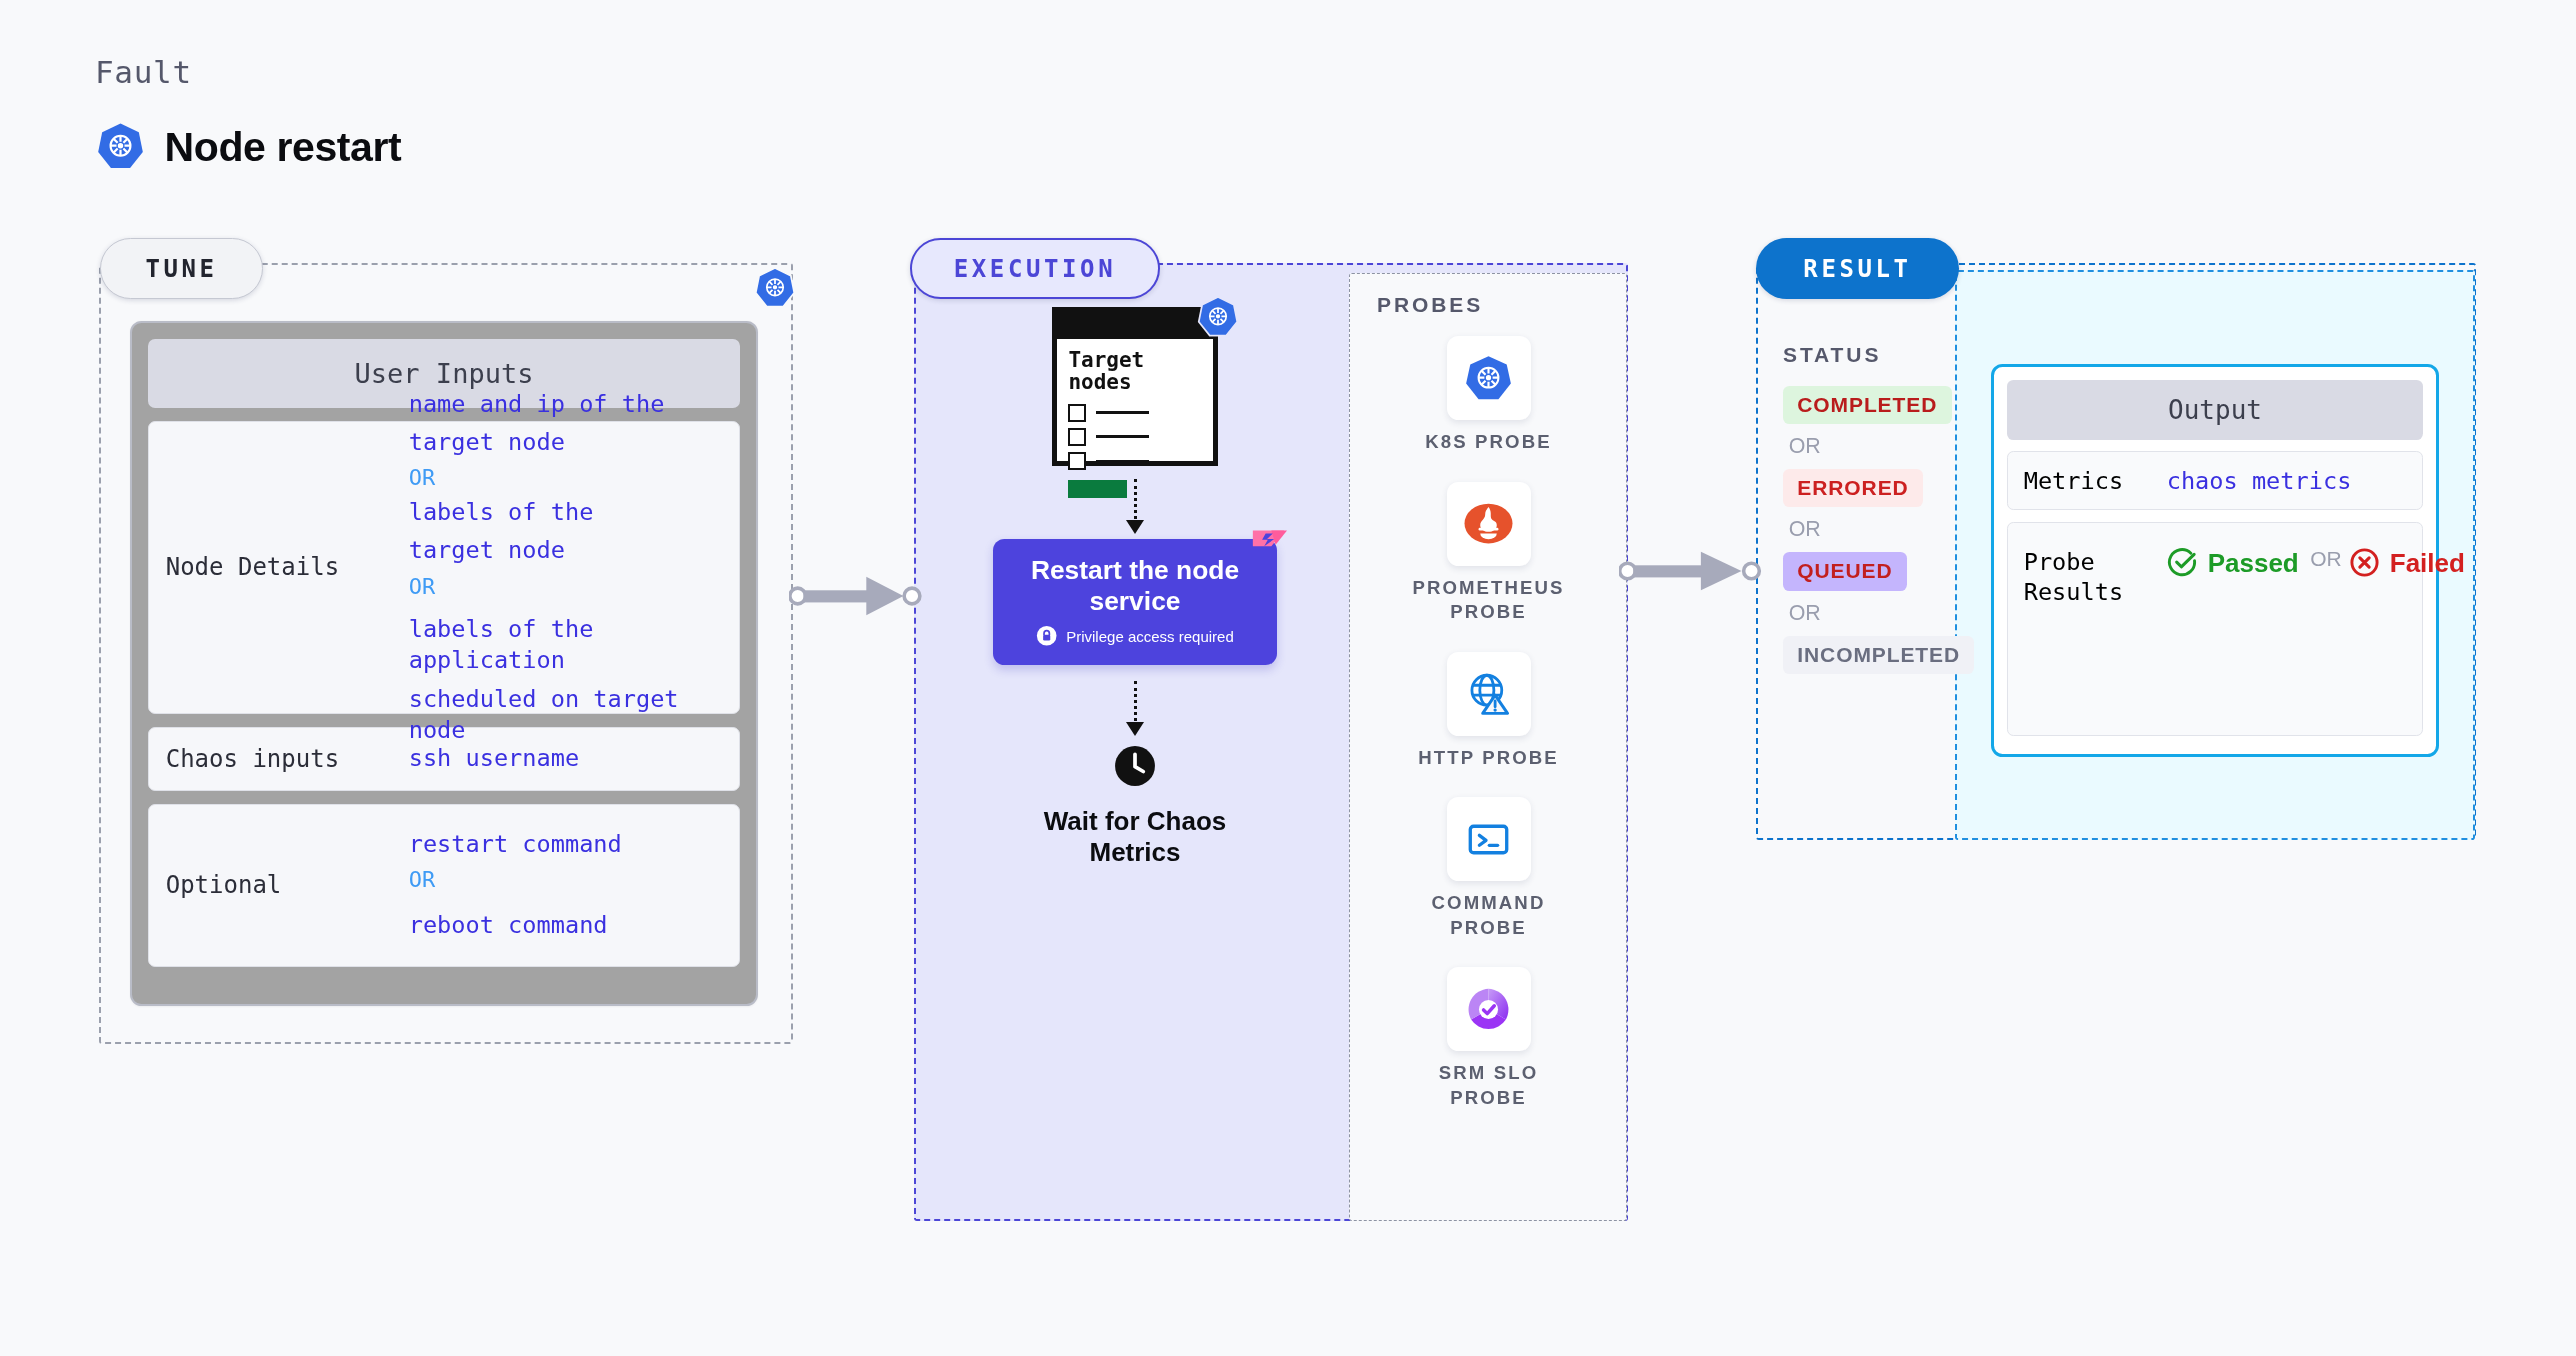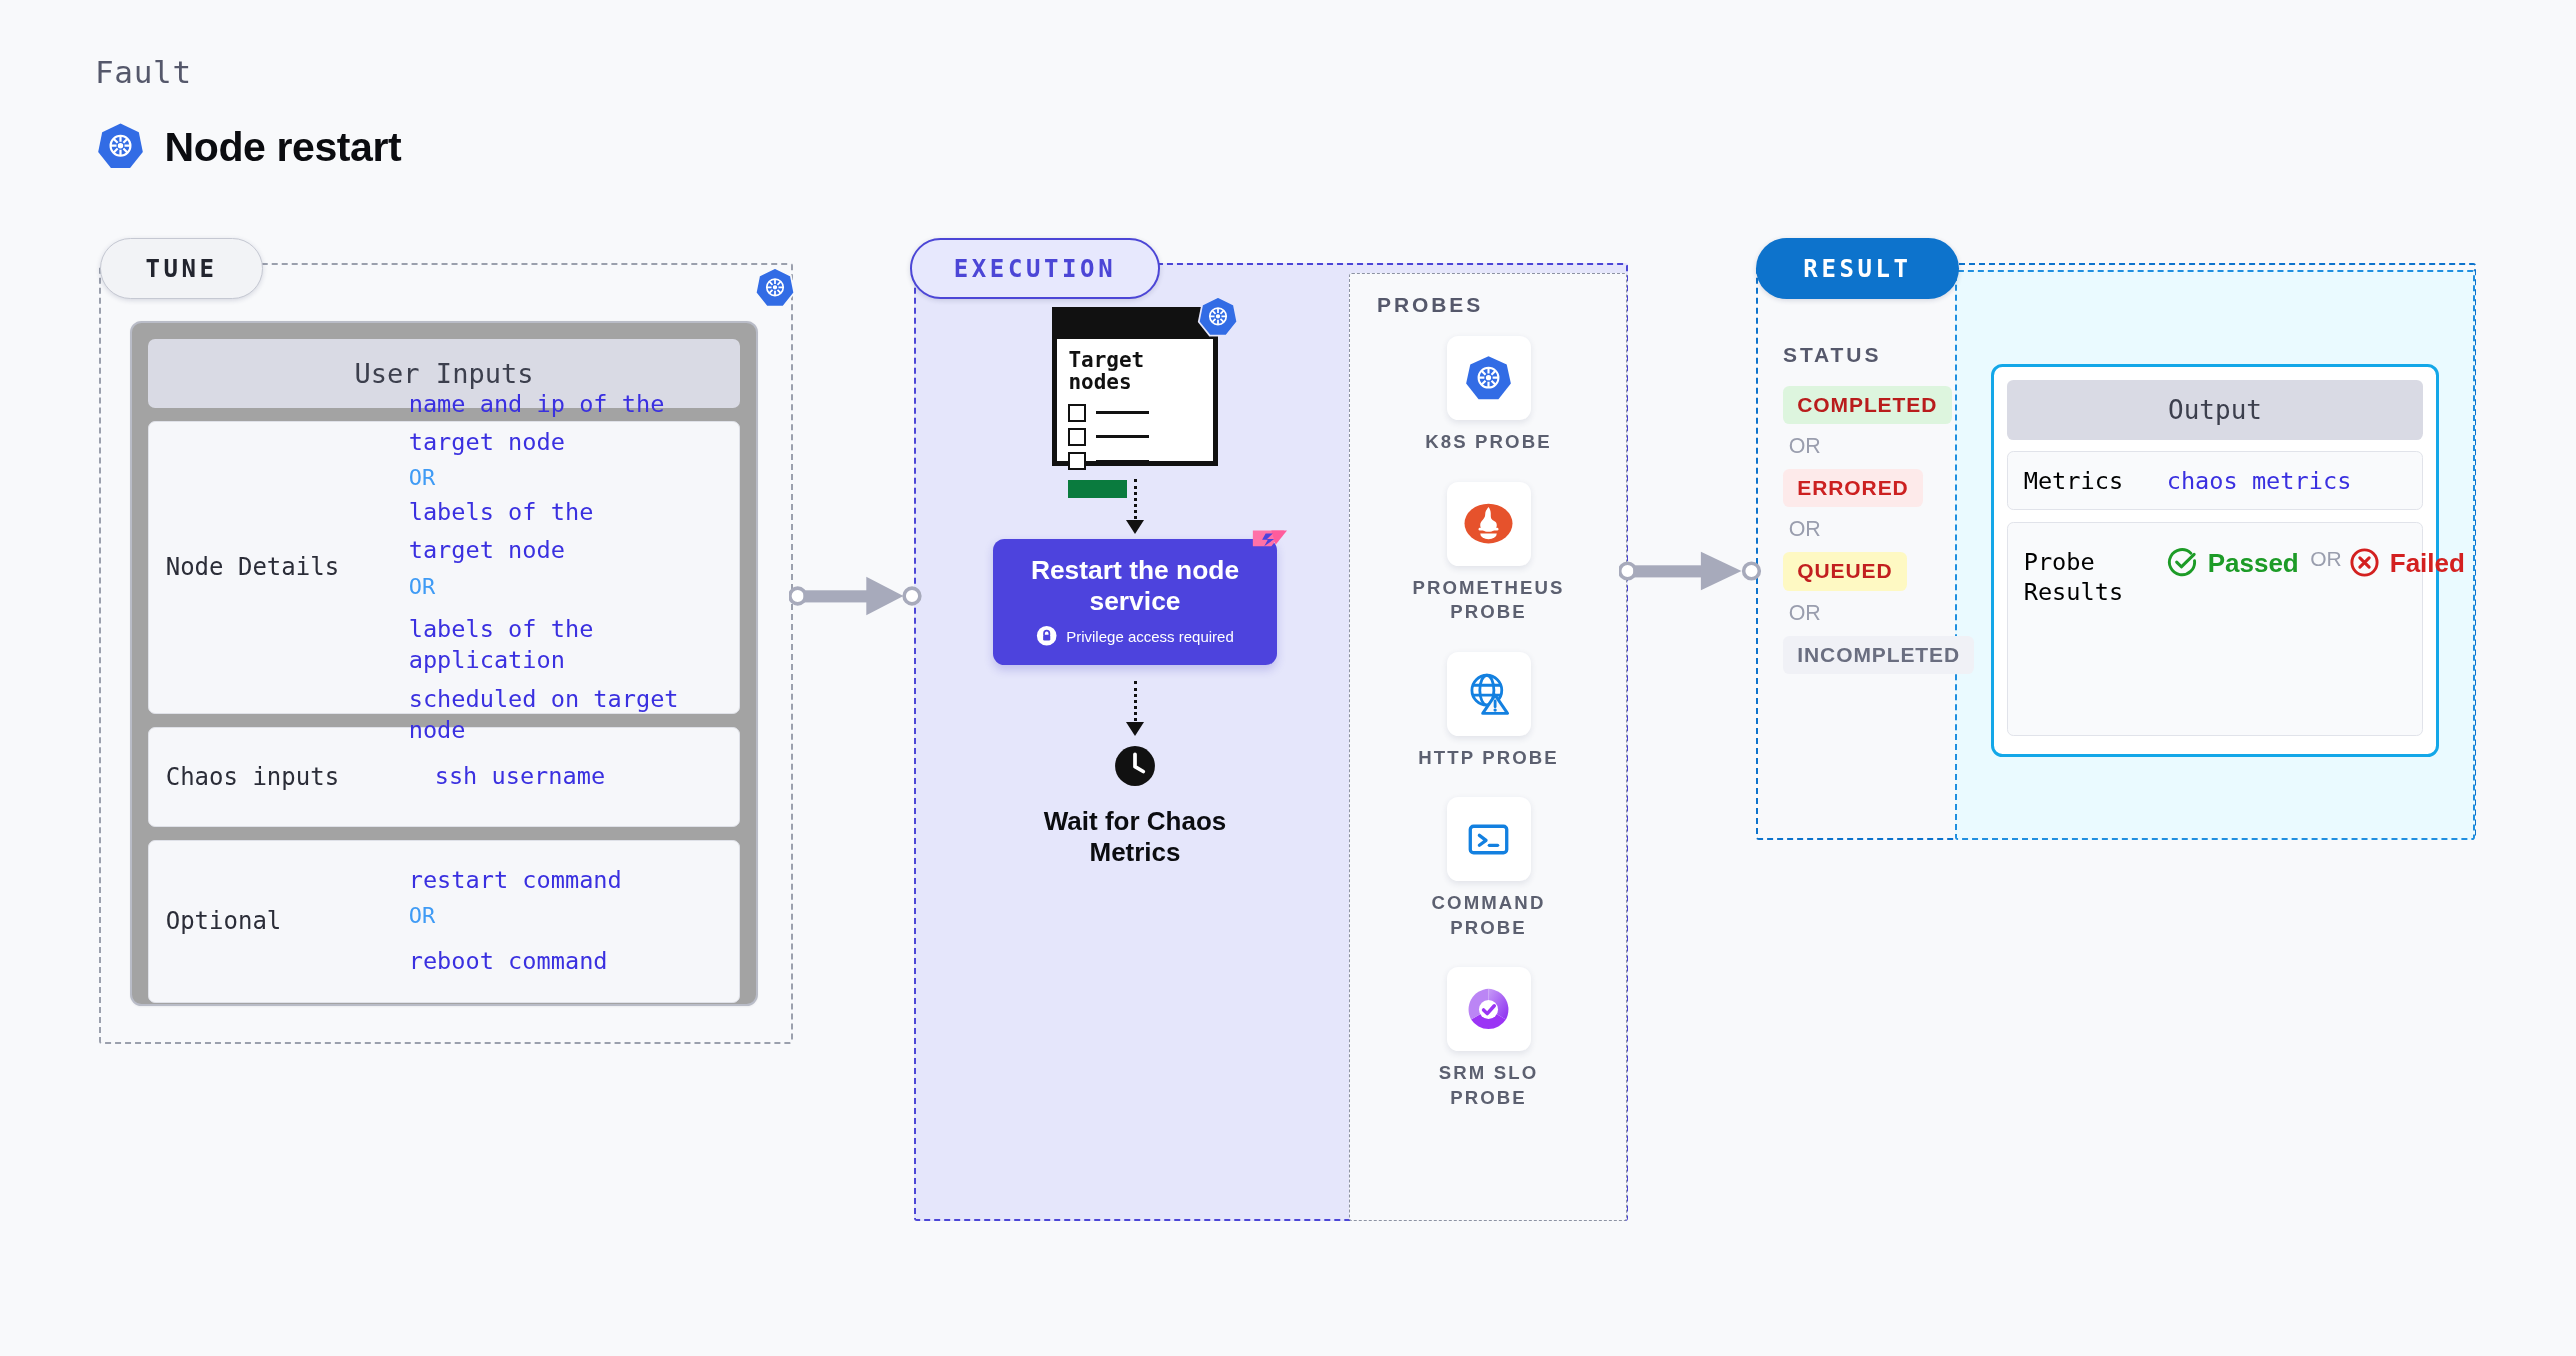--- a/index.html
+++ b/index.html
@@ -67,21 +67,21 @@
     width: 243px; flex: 0 0 243px;
     font-family: "DejaVu Sans Mono", monospace; font-size: 24px; color: #2b2d38;
   }
   .sp-values { display: flex; flex-direction: column; gap: 7.1px; }
   .val {
     font-family: "DejaVu Sans Mono", monospace; font-size: 23.6px;
     color: #3a30e0; line-height: 1.32;
   }
   .or { font-family: "DejaVu Sans Mono", monospace; font-size: 22px; color: #3f9bf5; }
   .panel-node   { height: 293px; }
-  .panel-chaos  { height: 100px; gap: 26px; }
+  .panel-chaos  { height: 64px; }
   .panel-opt    { height: 163px; }
 
   
   .k8s-badge-tune { position: absolute; left: 753px; top: 266px; z-index: 45; }
 
   
   .exec-col { position: absolute; left: 921px; top: 307px; width: 428px;
               display: flex; flex-direction: column; align-items: center; }
   .target-card {
     position: relative; width: 166px; height: 159px;
@@ -138,21 +138,21 @@
 
   
   .status-title { position: absolute; left: 1783px; top: 343px;
     font-size: 21px; font-weight: 700; letter-spacing: 2.9px; color: #55586b; }
   .status-list { position: absolute; left: 1783px; top: 386px;
     display: flex; flex-direction: column; align-items: flex-start; gap: 10px; }
   .badge { padding: 7.1px 14.3px; border-radius: 6.4px; font-size: 21px;
     font-weight: 700; letter-spacing: 0.9px; }
   .badge-completed   { background: #ddf5de; color: #b91c1c; }
   .badge-errored     { background: #fdeaea; color: #cc2020; }
-  .badge-queued      { background: #fef9c3; color: #c21f1f; }
+  .badge-queued      { background: #c4b5fd; color: #c21f1f; }
   .badge-incompleted { background: #f0f1f6; color: #6a6e80; }
   .status-or { font-size: 21.4px; color: #9a9eae; padding-left: 5.7px; }
 
   
   .output-card {
     position: absolute; left: 1991px; top: 364px; width: 448px; height: 393px;
     background: #ffffff; border: 3.6px solid #13a7e8; border-radius: 11.4px;
     padding: 13px;
   }
   .out-header {

